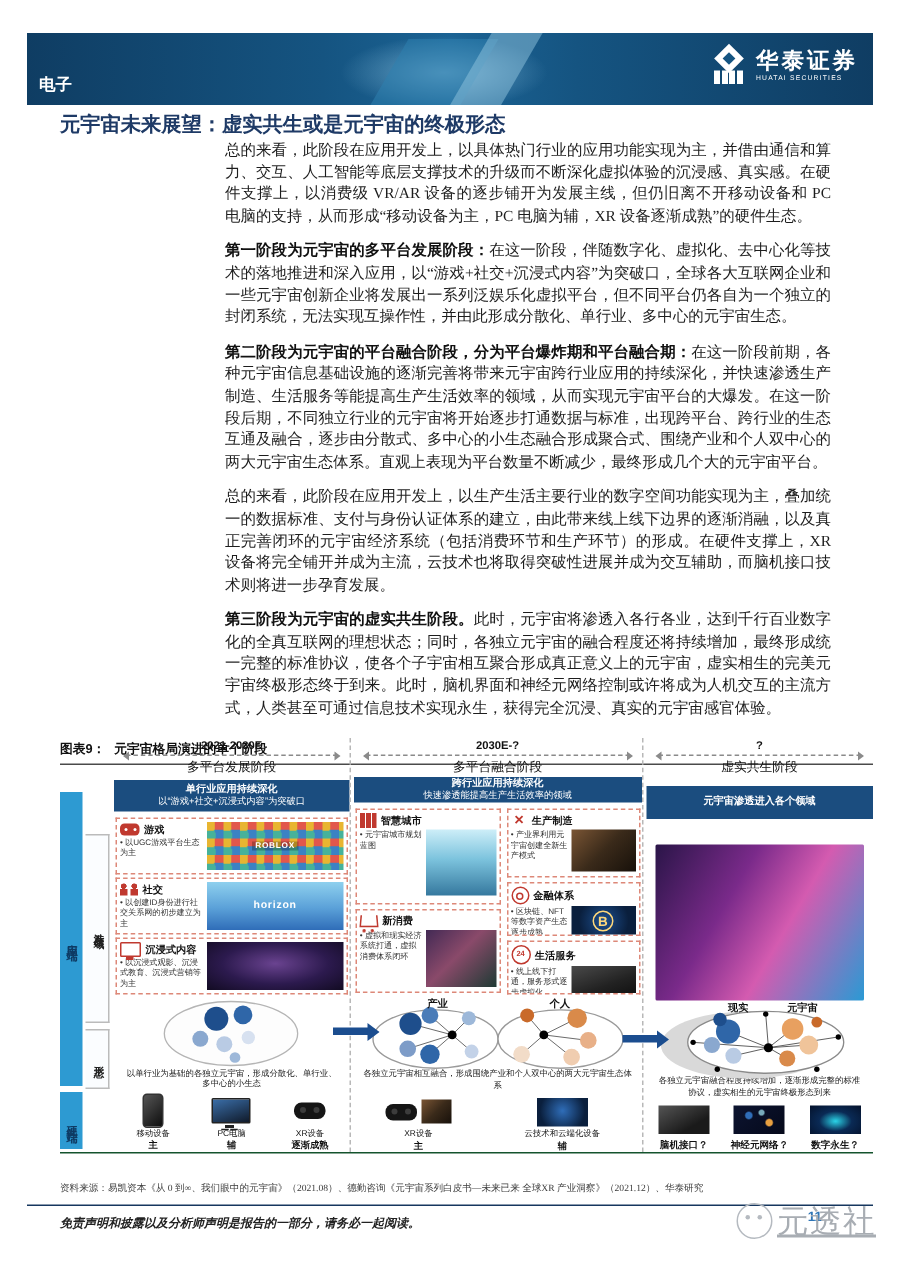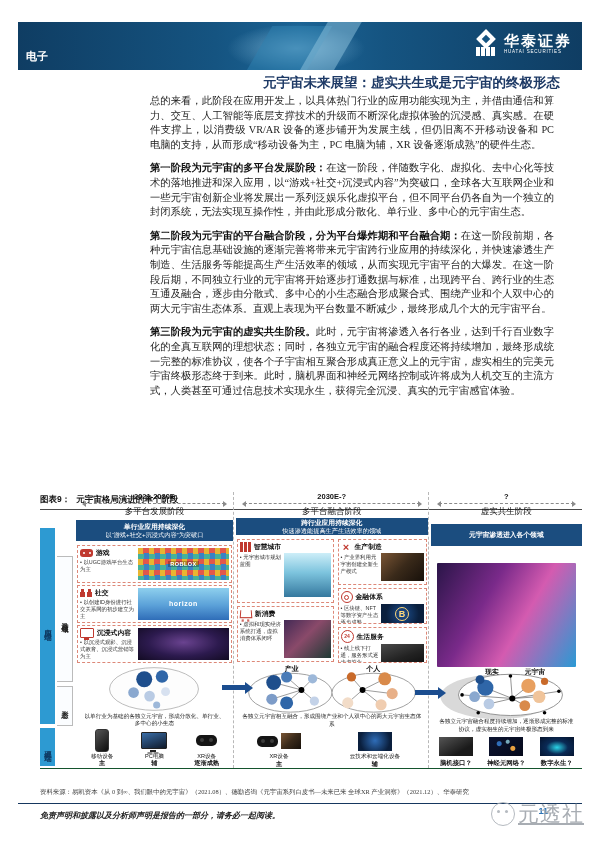--- a/index.html
+++ b/index.html
@@ -19,21 +19,21 @@
   .logo-mark{width:24px;height:24px;position:relative;margin-right:6px;}
   .logo-mark .d1{position:absolute;left:5px;top:0;width:14px;height:14px;background:#ffffff;transform:rotate(45deg);}
   .logo-mark .d2{position:absolute;left:9px;top:4px;width:6px;height:6px;background:#155481;transform:rotate(45deg);}
   .logo-mark .bars{position:absolute;left:2px;bottom:0;width:20px;height:9px;
     background:linear-gradient(90deg,#fff 0 4px,transparent 4px 5px,#fff 5px 9px,transparent 9px 10px,#fff 10px 14px,transparent 14px 15px,#fff 15px 19px,transparent 19px);}
   .logo-text{color:#ffffff;line-height:1;}
   .logo-cn{font-size:15px;font-weight:bold;letter-spacing:2px;}
   .logo-en{font-size:4.5px;letter-spacing:.8px;margin-top:2px;}
 
   
-  .doc-title{position:absolute;left:40px;right:40px;top:74px;text-align:right;
+  .doc-title{position:absolute;left:40px;right:40px;top:74px;text-align:left;
     font-family:"Liberation Serif",serif;font-weight:bold;font-size:13.5px;color:#1e3a66;}
   .body-text{position:absolute;left:150px;right:46px;top:94px;
     font-family:"Liberation Serif",serif;font-size:10.3px;line-height:14.6px;text-align:justify;color:#1d1d1d;}
   .body-text p{margin:0 0 9px 0;}
   .body-text b{color:#111;}
 
   
   .fig-caption{position:absolute;left:40px;right:18px;top:494px;font-size:8.5px;font-weight:bold;color:#111;
     padding-bottom:3px;border-bottom:1.5px solid #4a4a4a;}
   .fig-caption .lab{margin-right:6px;}
@@ -190,20 +190,21 @@
       </div>
     </div>
   </div>
 
   <div class="doc-title">元宇宙未来展望：虚实共生或是元宇宙的终极形态</div>
 
   <div class="body-text">
     <p><span>总的来看，此阶段在应用开发上，以具体热门行业的应用功能实现为主，并借由通信和算力、交互、人工智能等底层支撑技术的升级而不断深化虚拟体验的沉浸感、真实感。在硬件支撑上，以消费级 VR/AR 设备的逐步铺开为发展主线，但仍旧离不开移动设备和 PC 电脑的支持，从而形成“移动设备为主，PC 电脑为辅，XR 设备逐渐成熟”的硬件生态。</span></p>
     <p><b>第一阶段为元宇宙的多平台发展阶段：</b><span>在这一阶段，伴随数字化、虚拟化、去中心化等技术的落地推进和深入应用，以“游戏+社交+沉浸式内容”为突破口，全球各大互联网企业和一些元宇宙创新企业将发展出一系列泛娱乐化虚拟平台，但不同平台仍各自为一个独立的封闭系统，无法实现互操作性，并由此形成分散化、单行业、多中心的元宇宙生态。</span></p>
     <p><b>第二阶段为元宇宙的平台融合阶段，分为平台爆炸期和平台融合期：</b><span>在这一阶段前期，各种元宇宙信息基础设施的逐渐完善将带来元宇宙跨行业应用的持续深化，并快速渗透生产制造、生活服务等能提高生产生活效率的领域，从而实现元宇宙平台的大爆发。在这一阶段后期，不同独立行业的元宇宙将开始逐步打通数据与标准，出现跨平台、跨行业的生态互通及融合，逐步由分散式、多中心的小生态融合形成聚合式、围绕产业和个人双中心的两大元宇宙生态体系。直观上表现为平台数量不断减少，最终形成几个大的元宇宙平台。</span></p>
+    <p><span>总的来看，此阶段在应用开发上，以生产生活主要行业的数字空间功能实现为主，叠加统一的数据标准、支付与身份认证体系的建立，由此带来线上线下边界的逐渐消融，以及真正完善闭环的元宇宙经济系统（包括消费环节和生产环节）的形成。在硬件支撑上，XR 设备将完全铺开并成为主流，云技术也将取得突破性进展并成为交互辅助，而脑机接口技术则将进一步孕育发展。</span></p>
     <p><b>第三阶段为元宇宙的虚实共生阶段。</b><span>此时，元宇宙将渗透入各行各业，达到千行百业数字化的全真互联网的理想状态；同时，各独立元宇宙的融合程度还将持续增加，最终形成统一完整的标准协议，使各个子宇宙相互聚合形成真正意义上的元宇宙，虚实相生的完美元宇宙终极形态终于到来。此时，脑机界面和神经元网络控制或许将成为人机交互的主流方式，人类甚至可通过信息技术实现永生，获得完全沉浸、真实的元宇宙感官体验。</span></p>
   </div>
 
   <div class="fig-caption">
     <span class="lab">图表9：</span><span>元宇宙格局演进的单个阶段</span>
   </div>
 
   <div class="figure">
 
     <div class="rail rail-app">

